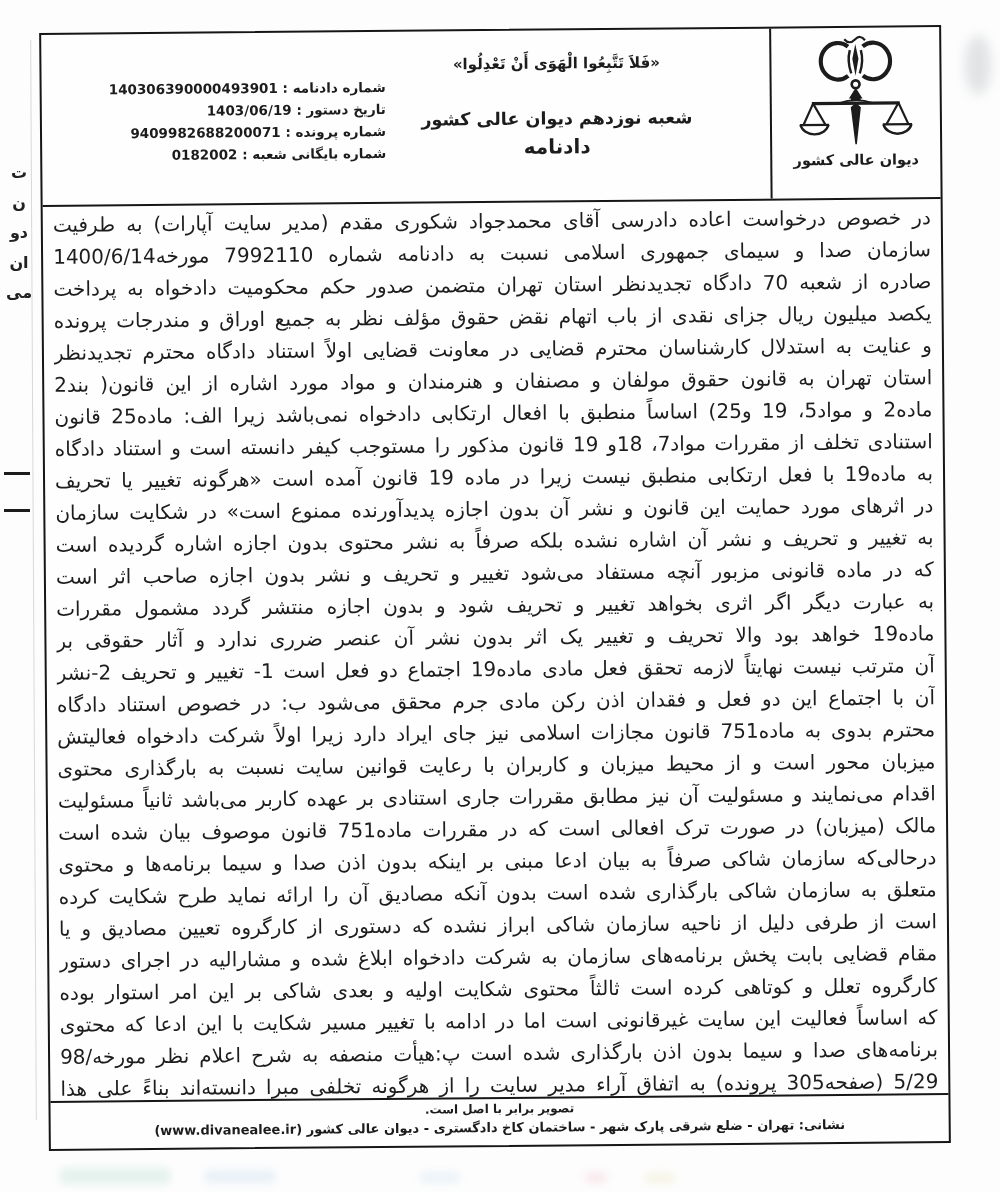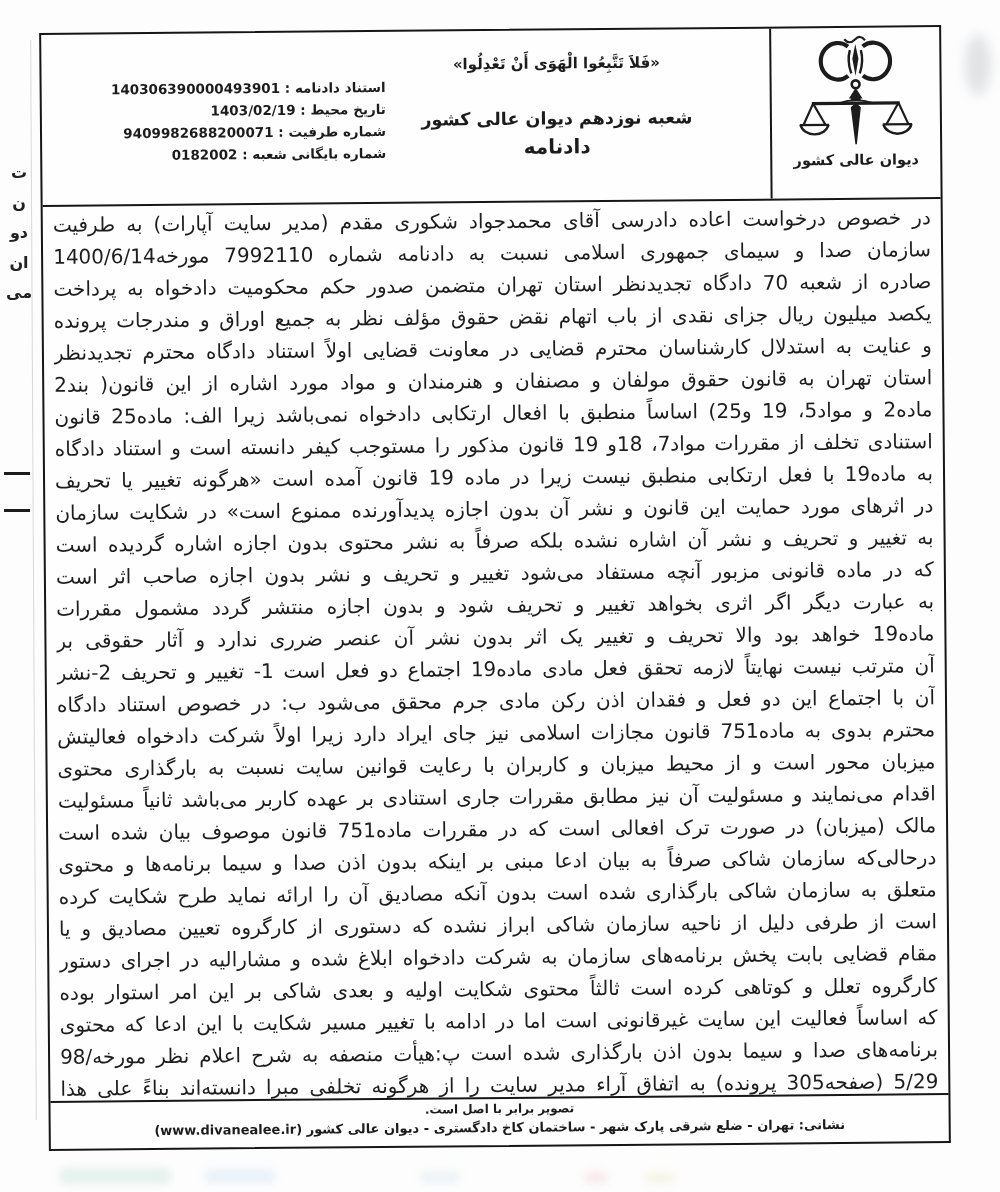--- a/index.html
+++ b/index.html
@@ -88,29 +88,29 @@
 <div class="smudge sm-3"></div>
 <div class="smudge sm-4"></div>
 <div class="smudge sm-5"></div>
 
 <div class="page">
 
   <div class="header">
 
     <div class="meta">
       <div class="meta-row">
-        <span>استناد دادنامه :</span>
+        <span>شماره دادنامه :</span>
         <span class="val">140306390000493901</span>
       </div>
       <div class="meta-row">
-        <span>تاریخ محیط :</span>
-        <span class="val">1403/02/19</span>
+        <span>تاریخ دستور :</span>
+        <span class="val">1403/06/19</span>
       </div>
       <div class="meta-row">
-        <span>شماره طرفیت :</span>
+        <span>شماره پرونده :</span>
         <span class="val">9409982688200071</span>
       </div>
       <div class="meta-row">
         <span>شماره بایگانی شعبه :</span>
         <span class="val">0182002</span>
       </div>
     </div>
 
     <div class="center-head">
       <div class="verse">«فَلاَ تَتَّبِعُوا الْهَوَی أَنْ تَعْدِلُوا»</div>

